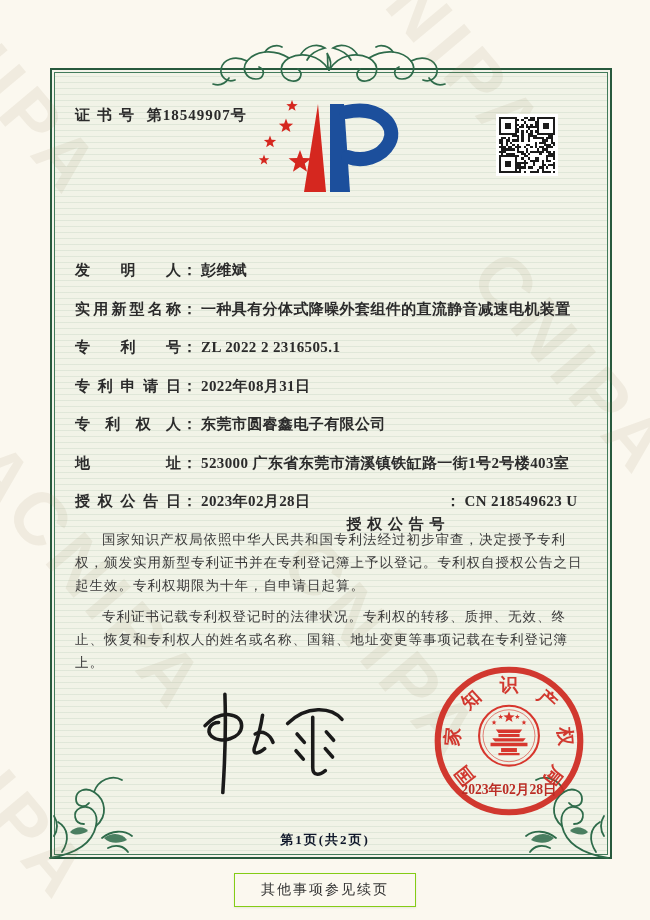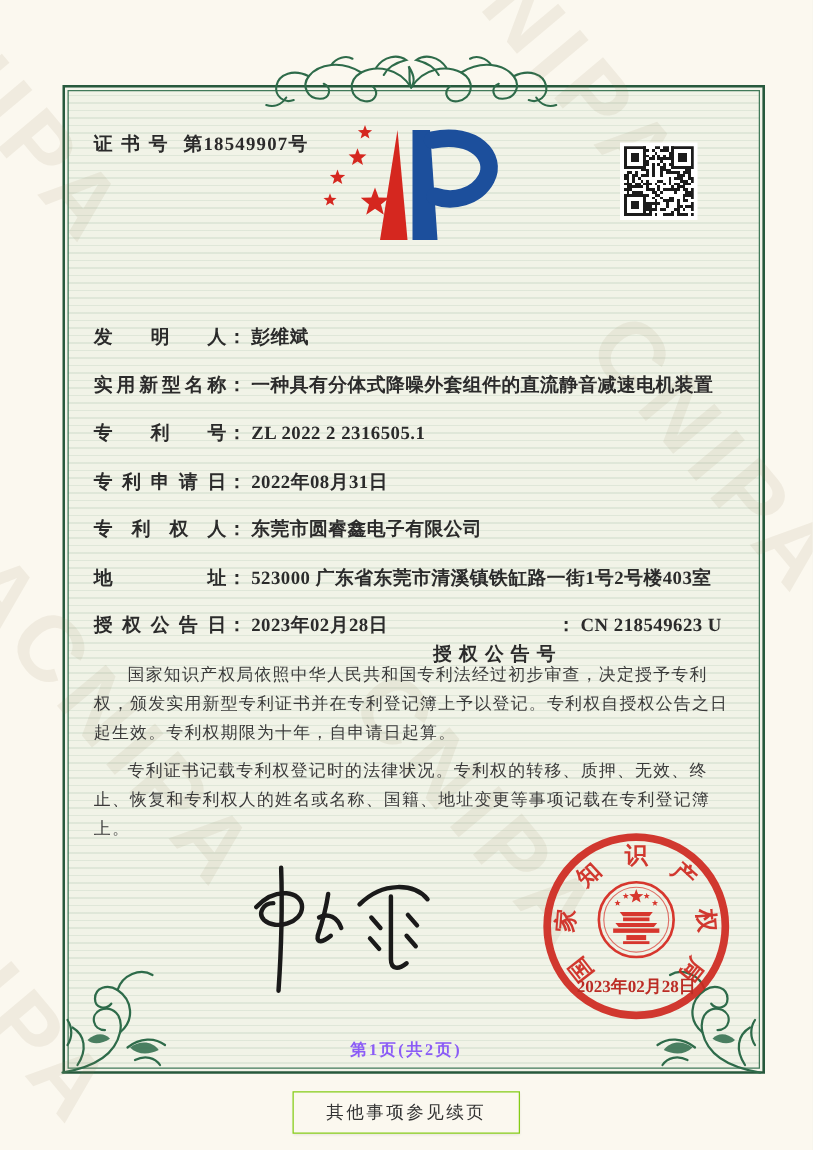--- a/index.html
+++ b/index.html
@@ -43,21 +43,21 @@
   .body-text p{margin:0 0 8px 0;text-indent:2em;}
 
   .sig-block{position:absolute;left:88px;top:726px;font-size:16px;letter-spacing:3px;color:#222;}
   .sig-block div{margin-bottom:13px;}
   .sig-script{position:absolute;left:178px;top:688px;width:190px;height:115px;}
 
   .seal{position:absolute;left:421px;top:653px;width:176px;height:176px;z-index:5;
         mix-blend-mode:multiply;opacity:0.93;}
 
   .page-info{position:absolute;left:0;top:831px;width:650px;text-align:center;
-             font-size:13px;letter-spacing:2px;color:#8b5cf6;font-weight:600;}
+             font-size:13px;letter-spacing:2px;color:#0f172a;font-weight:600;}
 
   .cont-tab{position:absolute;left:50%;top:873px;transform:translateX(-50%);
             padding:7px 26px;border:1px solid #84cc16;background:#fbf8ef;
             box-shadow:0 1px 2px rgba(0,0,0,0.08);
             font-size:14px;letter-spacing:2px;color:#333;white-space:nowrap;}
 
   .ornament{position:absolute;z-index:2;}
   svg{display:block;}
 </style>
 </head>

